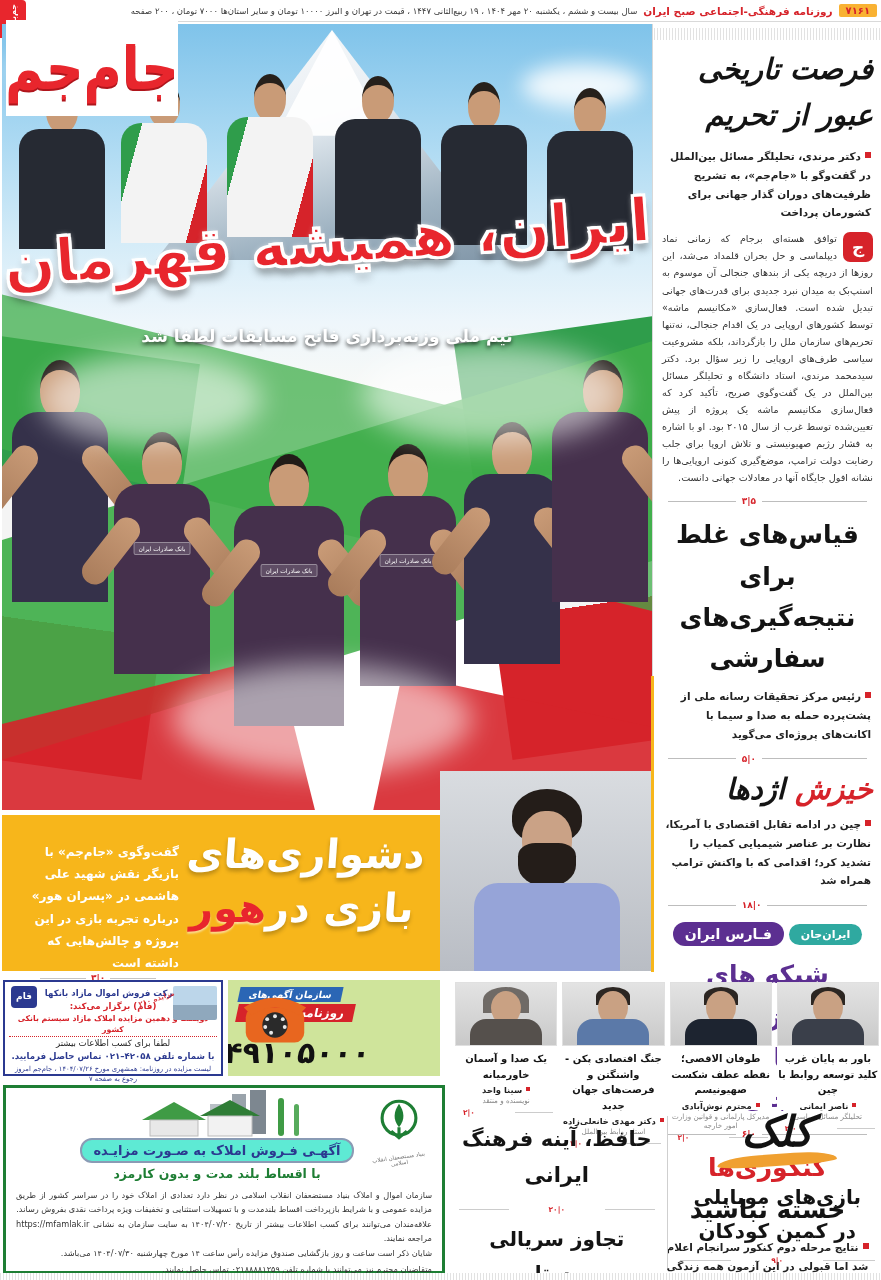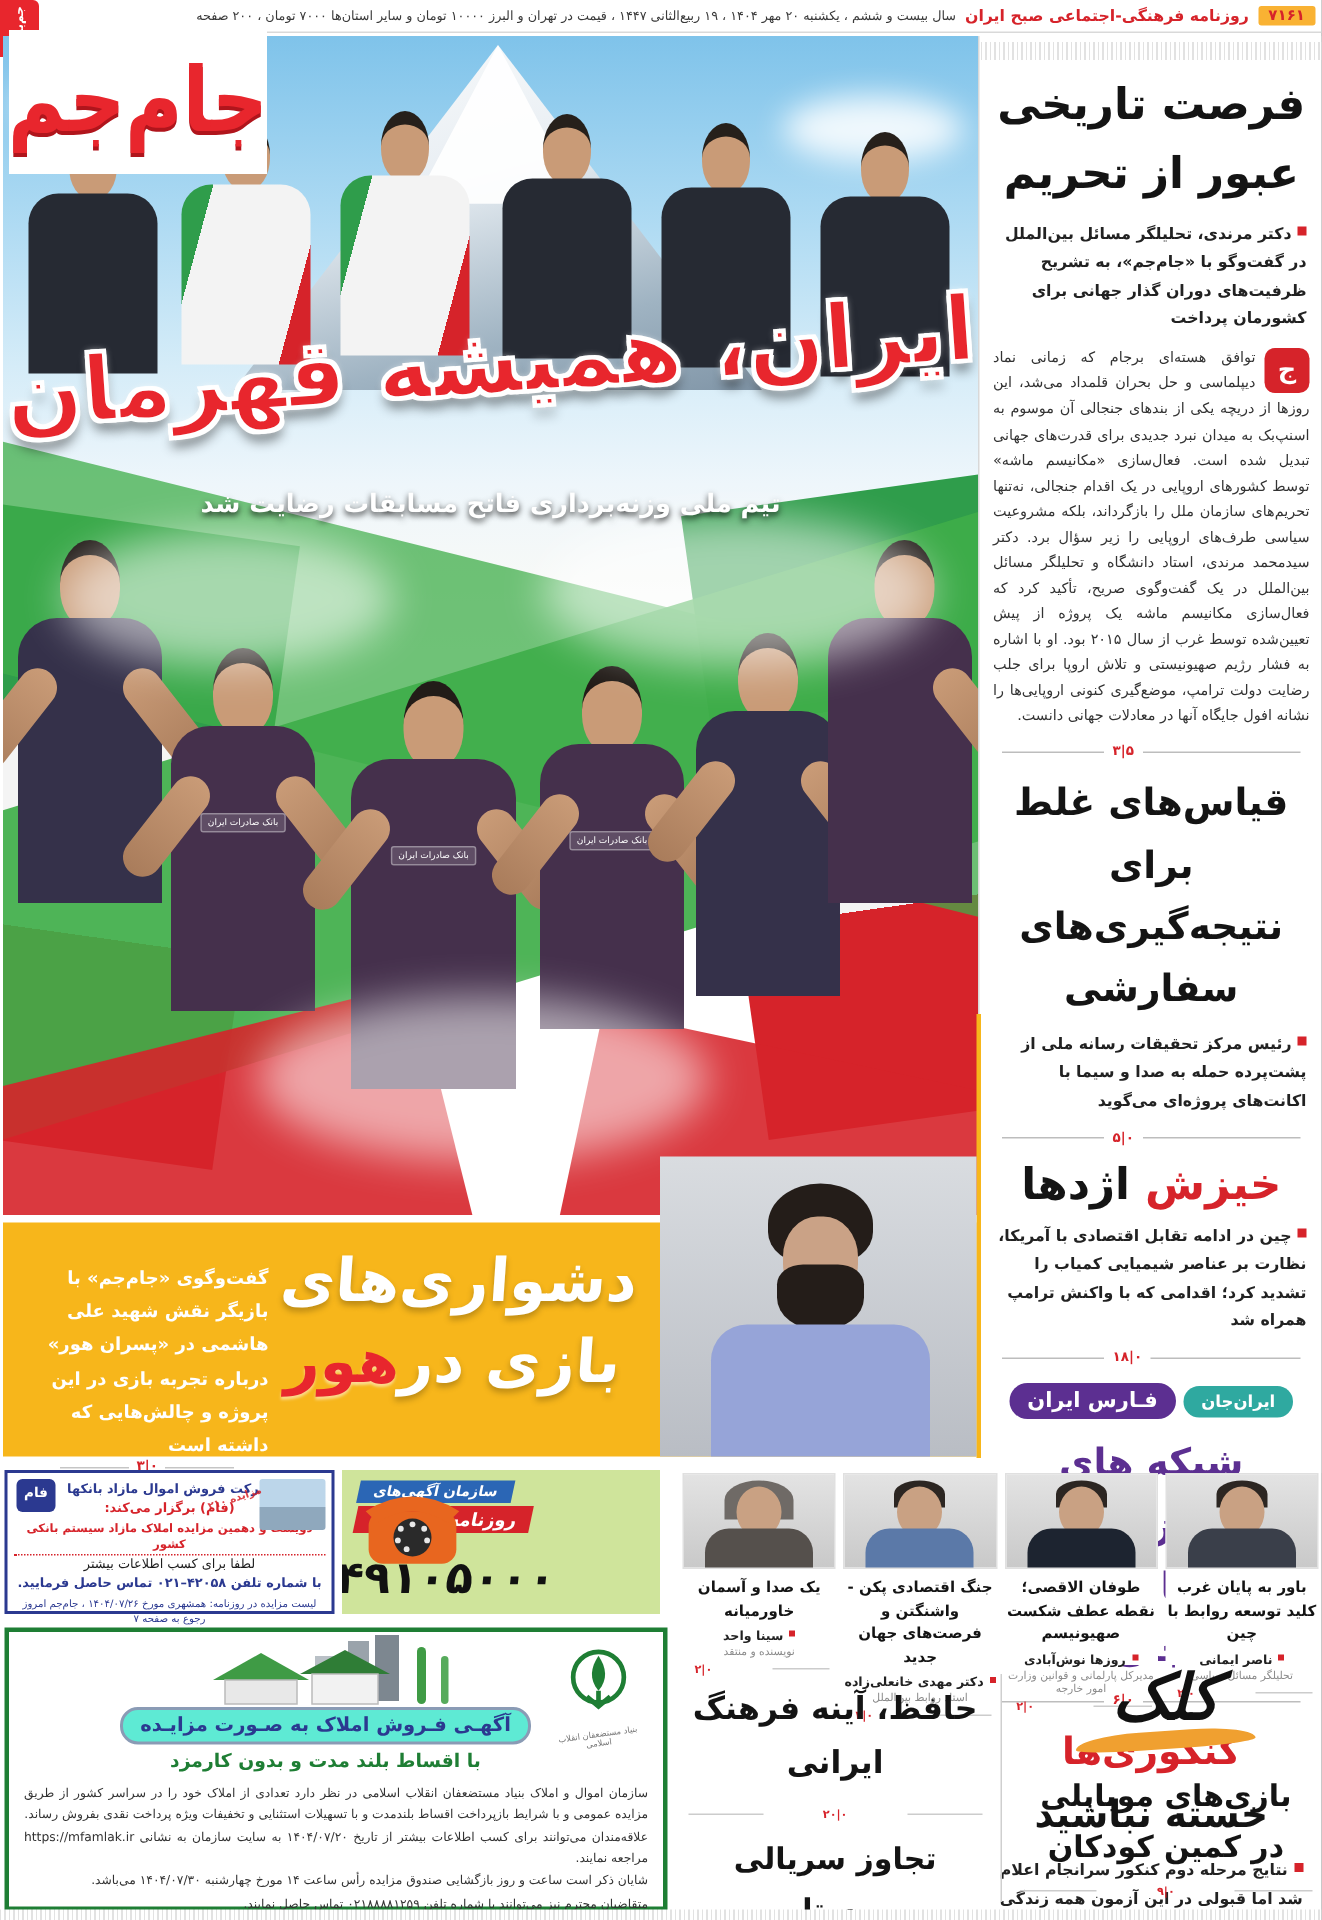--- a/index.html
+++ b/index.html
@@ -52,21 +52,21 @@
       -webkit-text-stroke:2px #fff;
       text-shadow:0 0 6px #fff,2px 2px 0 #fff,-2px -2px 0 #fff,2px -2px 0 #fff,-2px 2px 0 #fff,0 7px 8px rgba(0,0,0,.45);}
   .hero-sub{position:absolute;top:302px;left:0;width:650px;text-align:center;color:#fff;font-size:17px;font-weight:bold;
       text-shadow:0 2px 4px rgba(0,0,0,.8);z-index:21;}
   .hero-pg{position:absolute;top:330px;left:0;width:650px;text-align:center;z-index:21;}
   .hero-pg span{background:rgba(40,40,40,.75);color:#fff;font-size:9px;font-weight:bold;padding:1px 8px;border-radius:3px;}
   
   .rightcol{position:absolute;top:24px;right:0;width:227px;height:958px;background:#fff;box-sizing:border-box;padding:4px 8px 0;}
   .hatch{background:repeating-linear-gradient(90deg,#e2e2e2 0 1px,#fff 1px 3px);}
   .rc-hatch{height:12px;margin:0 -8px;}
-  .h-xl{font-size:29px;font-weight:800;text-align:center;line-height:1.6;color:#141414;}
+  .h-xl{font-size:29px;font-weight:800;line-height:1.6;color:#141414;font-style:italic;}
   .h-lg{font-size:25px;font-weight:800;text-align:center;line-height:1.65;color:#141414;}
   .red{color:#d6232a;}
   .purple{color:#5c2f91;}
   .subtext{font-size:10.5px;font-weight:bold;line-height:1.8;margin:8px 2px 0;color:#222;text-align:right;}
   .sq{display:inline-block;width:6px;height:6px;background:#d6232a;margin-left:4px;vertical-align:2px;}
   .bodytext{font-size:9.6px;line-height:1.78;text-align:justify;color:#333;margin-top:8px;}
   .seal{float:right;width:30px;height:30px;background:#d6232a;border-radius:7px;color:#fff;font-weight:800;
         font-size:17px;display:flex;align-items:center;justify-content:center;margin:2px 0 2px 6px;}
   .pg{display:flex;align-items:center;direction:ltr;margin:10px 6px 8px;}
   .pg .l1{width:34%;height:1px;background:#bdbdbd;}
@@ -252,21 +252,21 @@
         <div class="bd">
           <div class="arm r"></div>
         </div>
       </div>
 
     <div class="smoke" style="width:220px;height:90px;left:40px;top:330px;"></div>
     <div class="smoke" style="width:260px;height:100px;left:360px;top:320px;"></div>
     <div class="smoke" style="width:300px;height:110px;left:170px;top:640px;"></div>
 
     <div class="hero-headline">ایران، همیشه قهرمان</div>
-    <div class="hero-sub">تیم ملی وزنه‌برداری فاتح مسابقات رضایت شد</div>
+    <div class="hero-sub">تیم ملی وزنه‌برداری فاتح مسابقات لطفا شد</div>
   </div>
 
   <div class="jam-logo">
       <span>جام‌جم</span>
     </div>
   <div class="vline"></div>
   <div class="yellow-strip"></div>
 
   <div class="rightcol">
     <div class="rc-hatch hatch"></div>
@@ -405,21 +405,21 @@
           <span class="l"></span>
         </div>
     </div>
     <div class="colcard">
       <div class="colphoto">
           <div class="chh"></div>
           <div class="ch"></div>
           <div class="cb" style="background:#1d2430;"></div>
         </div>
       <div class="coltitle">طوفان الاقصی؛ نقطه عطف شکست صهیونیسم</div>
-      <div class="colname"><span class="sq"></span><span>روزها نوش‌آبادی</span></div>
+      <div class="colname"><span class="sq"></span><span>محترم نوش‌آبادی</span></div>
       <div class="colrole">مدیرکل پارلمانی و قوانین وزارت امور خارجه</div>
       <div class="colpg">
           <span class="n">۲|۰</span>
           <span class="l"></span>
         </div>
     </div>
     <div class="colcard">
       <div class="colphoto">
           <div class="chh"></div>
           <div class="ch"></div>

